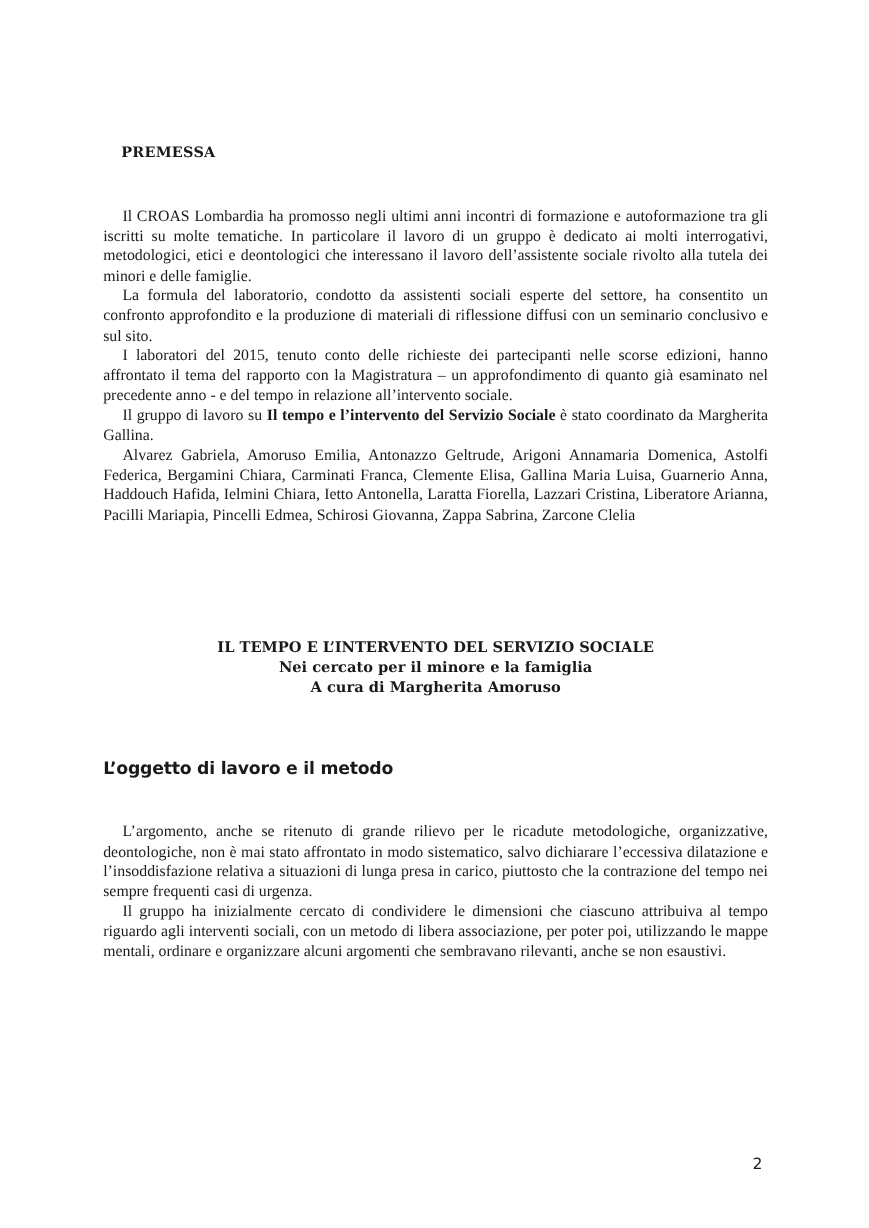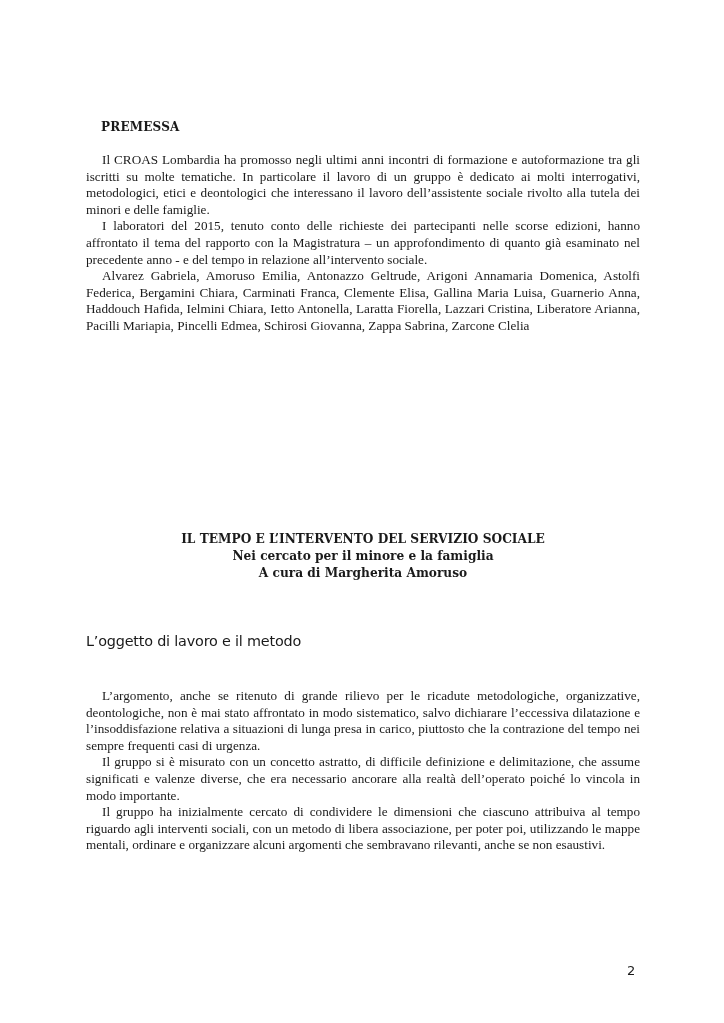--- a/index.html
+++ b/index.html
@@ -18,20 +18,21 @@
     }
     .page {
       position: absolute;
       left: 0; top: 0;
       width: 724px; height: 952px;
     }
     .block {
       position: absolute;
       left: 86px;
       width: 554px;
+      margin-top: 20px;
     }
     .heading-premessa {
       position: absolute;
       left: 101px;
       top: 120px;
       font-family: "DejaVu Serif", serif;
       font-weight: bold;
       font-size: 12px;
       letter-spacing: 0.2px;
     }
@@ -52,55 +53,56 @@
       font-family: "DejaVu Serif", serif;
       font-weight: bold;
       font-size: 12.2px;
       line-height: 17px;
     }
     .section-heading {
       position: absolute;
       left: 86px;
       top: 633px;
       font-family: "DejaVu Sans", sans-serif;
-      font-weight: normal;
+      font-weight: bold;
       font-size: 14.4px;
       letter-spacing: -0.2px;
     }
-    #oggetto-body { top: 688px; }
+    #oggetto-body { top: 665px; }
     .page-number {
       position: absolute;
       left: 627px;
       top: 963px;
       font-family: "DejaVu Sans", sans-serif;
       font-size: 13px;
     }
   </style>
 </head>
 <body>
 
 <div class="page">
 
   <div class="heading-premessa">PREMESSA</div>
 
   <div class="block" id="premessa-body">
     <p class="para">Il CROAS Lombardia ha promosso negli ultimi anni incontri di formazione e autoformazione tra gli iscritti su molte tematiche. In particolare il lavoro di un gruppo è dedicato ai molti interrogativi, metodologici, etici e deontologici che interessano il lavoro dell’assistente sociale rivolto alla tutela dei minori e delle famiglie.</p>
+    <p class="para">La formula del laboratorio, condotto da assistenti sociali esperte del settore, ha consentito un confronto approfondito e la produzione di materiali di riflessione diffusi con un seminario conclusivo e sul sito.</p>
     <p class="para">I laboratori del 2015, tenuto conto delle richieste dei partecipanti nelle scorse edizioni, hanno affrontato il tema del rapporto con la Magistratura – un approfondimento di quanto già esaminato nel precedente anno - e del tempo in relazione all’intervento sociale.</p>
+    <p class="para"><span>Il gruppo di lavoro su </span><b>Il tempo e l’intervento del Servizio Sociale</b><span> è stato coordinato da Margherita Gallina.</span></p>
     <p class="para">Alvarez Gabriela, Amoruso Emilia, Antonazzo Geltrude, Arigoni Annamaria Domenica, Astolfi Federica, Bergamini Chiara, Carminati Franca, Clemente Elisa, Gallina Maria Luisa, Guarnerio Anna, Haddouch Hafida, Ielmini Chiara, Ietto Antonella, Laratta Fiorella, Lazzari Cristina, Liberatore Arianna, Pacilli Mariapia, Pincelli Edmea, Schirosi Giovanna, Zappa Sabrina, Zarcone Clelia</p>
   </div>
 
   <div class="title-block">
     <div>IL TEMPO E L’INTERVENTO DEL SERVIZIO SOCIALE</div>
     <div>Nei cercato per il minore e la famiglia</div>
     <div>A cura di Margherita Amoruso</div>
   </div>
 
   <div class="section-heading">L’oggetto di lavoro e il metodo</div>
 
   <div class="block" id="oggetto-body">
     <p class="para">L’argomento, anche se ritenuto di grande rilievo per le ricadute metodologiche, organizzative, deontologiche, non è mai stato affrontato in modo sistematico, salvo dichiarare l’eccessiva dilatazione e l’insoddisfazione relativa a situazioni di lunga presa in carico, piuttosto che la contrazione del tempo nei sempre frequenti casi di urgenza.</p>
-    <p class="para">Il gruppo si è misurato con un concetto astratto, di difficile definizione e delimitazione, che assume significati e valenze diverse, che era necessario ancorare alla realtà dell’operato poiché lo vincola in modo importante.</p>
     <p class="para">Il gruppo ha inizialmente cercato di condividere le dimensioni che ciascuno attribuiva al tempo riguardo agli interventi sociali, con un metodo di libera associazione, per poter poi, utilizzando le mappe mentali, ordinare e organizzare alcuni argomenti che sembravano rilevanti, anche se non esaustivi.</p>
   </div>
 
   <div class="page-number">2</div>
 
 </div>
 
 </body></html>

